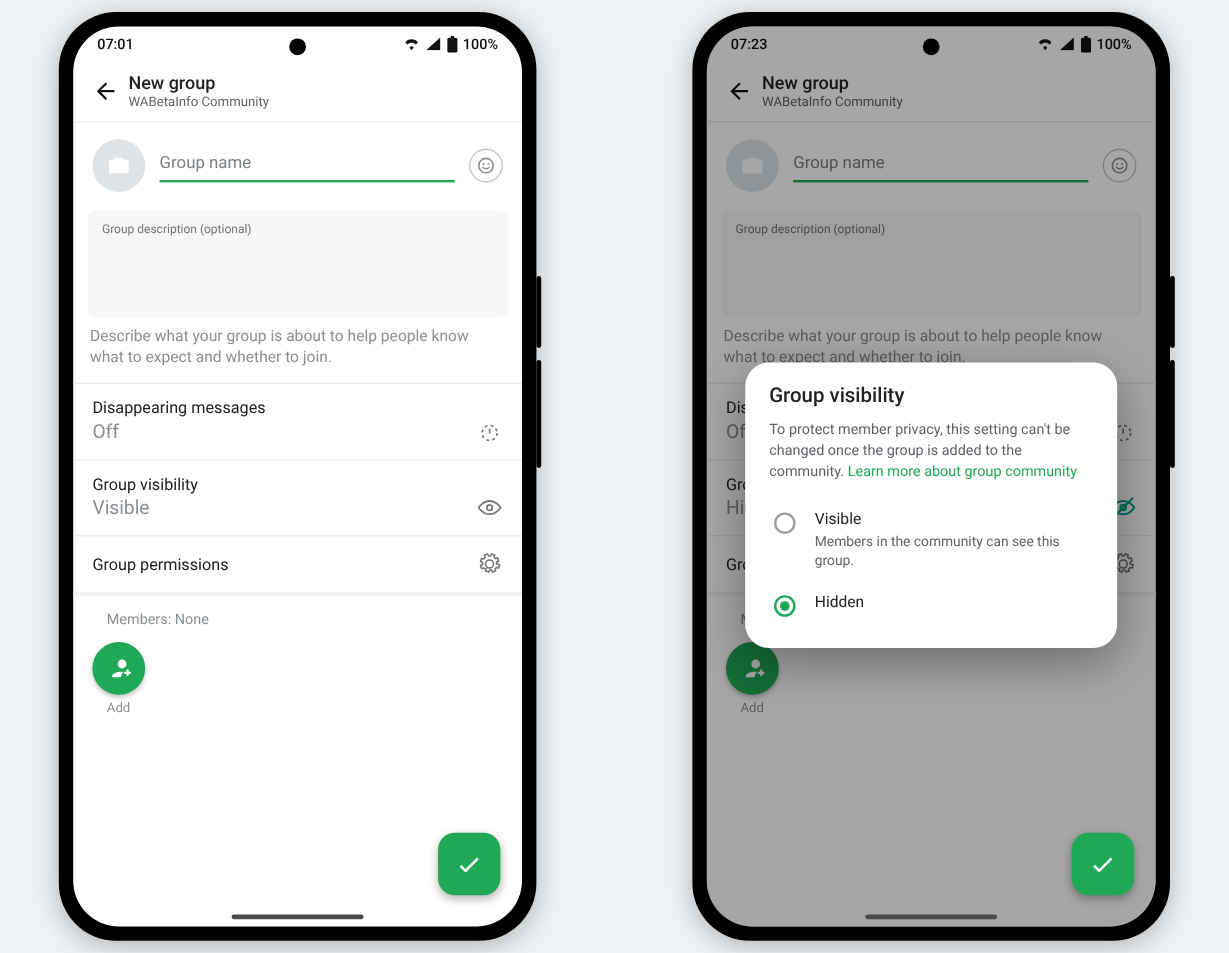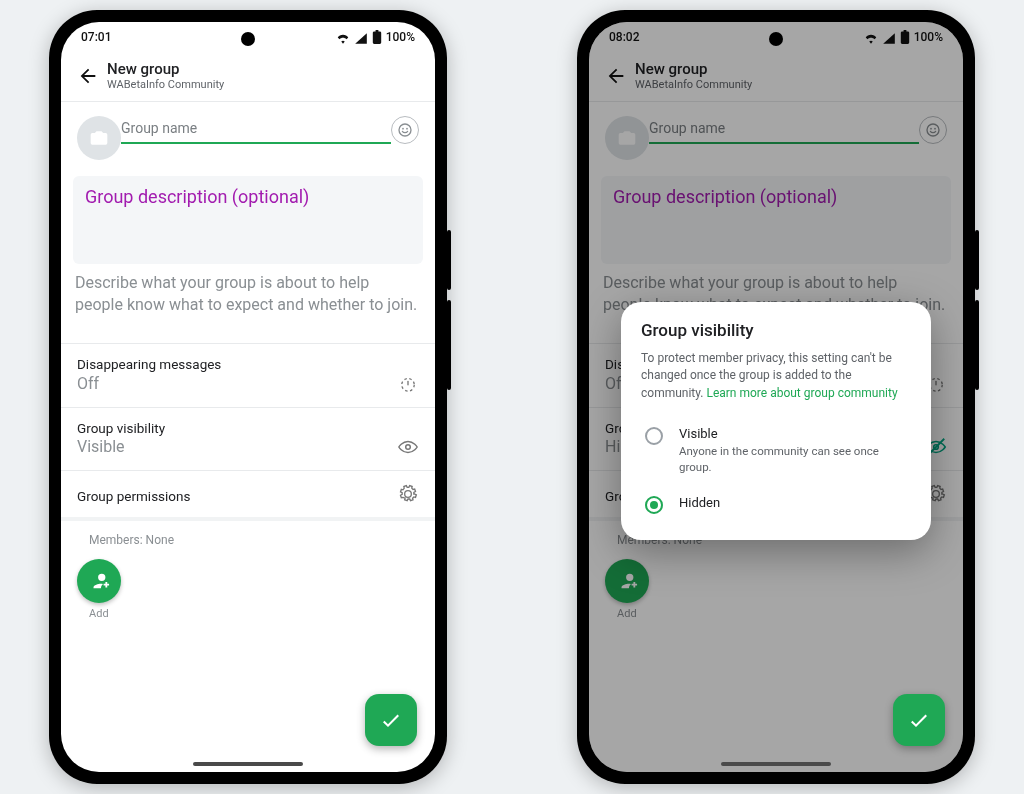--- a/index.html
+++ b/index.html
@@ -21,38 +21,38 @@
   .phone{width:398px;height:774px;background:#000;border-radius:48px;padding:12px;position:relative;box-shadow:0 4px 20px rgba(0,0,0,.25)}
   .side-btn{position:absolute;right:-4px;background:#000;border-radius:3px;width:4px}
   .side-btn.b1{top:220px;height:60px}
   .side-btn.b2{top:290px;height:90px}
   .screen{width:100%;height:100%;background:#fff;border-radius:38px;position:relative;overflow:hidden;display:flex;flex-direction:column}
   .notch{position:absolute;top:10px;left:50%;transform:translateX(-50%);width:14px;height:14px;background:#000;border-radius:50%;z-index:30}
   .home-ind{position:absolute;bottom:6px;left:50%;transform:translateX(-50%);width:110px;height:4px;background:#4a4a4a;border-radius:4px;z-index:30}
 
   
   .status{height:30px;display:flex;align-items:center;justify-content:space-between;padding:0 20px;font-size:12px;color:#111;font-weight:500}
-  .status .right{display:flex;align-items:flex-end;gap:4px}
+  .status .right{display:flex;align-items:flex-start;gap:4px}
   .status svg{display:block}
 
   
   .hdr{display:flex;align-items:center;gap:8px;padding:8px 16px 10px;border-bottom:1px solid var(--line)}
   .hdr .title{font-size:15px;color:var(--text);font-weight:500;line-height:1.2}
   .hdr .sub{font-size:11px;color:var(--text2);line-height:1.2}
 
   
-  .name-row{display:flex;align-items:flex-start;padding:14px 16px 12px}
+  .name-row{display:flex;align-items:center;gap:12px;padding:14px 16px 12px}
   .avatar-ph{width:44px;height:44px;border-radius:50%;background:#dfe3e6;display:flex;align-items:center;justify-content:center;flex:0 0 44px}
   .name-input{flex:1;border:none;border-bottom:2px solid var(--accent);padding:4px 0 6px 0;font-size:14px;background:transparent;outline:none;color:var(--text)}
   .name-input::placeholder{color:#7a7f83}
   .emoji-btn{width:28px;height:28px;border-radius:50%;border:1.5px solid #b8bcc0;display:flex;align-items:center;justify-content:center;flex:0 0 28px}
 
   
-  .desc-box{margin:4px 12px 8px;background:var(--desc-bg);border-radius:6px;min-height:88px;padding:10px 12px;font-size:18px;color:#a21caf}
-  .desc-hint{padding:0 14px 28px;font-size:16px;color:var(--text3);line-height:1.35;border-bottom:1px solid var(--line)}
+  .desc-box{margin:4px 12px 8px;background:var(--desc-bg);border-radius:6px;min-height:88px;padding:10px 12px;font-size:10px;color:#737373}
+  .desc-hint{padding:0 14px 12px;font-size:13px;color:var(--text3);line-height:1.35;border-bottom:1px solid var(--line)}
 
   
   .set-row{display:flex;align-items:flex-end;justify-content:space-between;padding:12px 16px;border-bottom:1px solid var(--line)}
   .set-row:last-of-type{border-bottom:4px solid #f1f3f4}
   .set-row .lbl{font-size:13.5px;color:var(--text);line-height:1.3}
   .set-row .sublbl{font-size:16px;color:var(--text3);line-height:1.3}
   .set-row .ricon{width:22px;height:22px;display:flex;align-items:center;justify-content:center;color:#666}
 
   
   .members{padding:12px 28px;font-size:12px;color:var(--text3)}
@@ -193,21 +193,21 @@
   </div>
 
   <div class="phone">
     <div class="side-btn b1"></div>
     <div class="side-btn b2"></div>
     <div class="screen">
       <div class="notch"></div>
       <div class="home-ind"></div>
 
       <div class="status">
-        <span>08:02</span>
+        <span>07:23</span>
         <span class="right">
           <svg width="14" height="12" viewBox="0 0 24 20">
               <path fill="#111" d="M12 20l-3-4c1-1 2-1.5 3-1.5s2 .5 3 1.5l-3 4zm-6-8l-3-3C5 6 8 4.5 12 4.5S19 6 21 9l-3 3c-1.6-1.7-3.7-2.6-6-2.6S7.6 10.3 6 12z"></path>
             </svg>
           <svg width="14" height="12" viewBox="0 0 24 20">
               <path fill="#111" d="M2 20L22 2v18z"></path>
             </svg>
           <svg width="10" height="14" viewBox="0 0 12 20">
               <path fill="#111" d="M4 0h4v2h2a2 2 0 012 2v14a2 2 0 01-2 2H2a2 2 0 01-2-2V4a2 2 0 012-2h2V0z"></path>
             </svg>
@@ -300,21 +300,21 @@
       <div class="dim"></div>
       <div class="modal">
         <h3>Group visibility</h3>
         <p>
           <span>To protect member privacy, this setting can't be changed once the group is added to the community. </span><a href="#">Learn more about group community</a>
         </p>
         <div class="opt">
           <div class="radio"></div>
           <div>
             <div class="ot">Visible</div>
-            <div class="os">Anyone in the community can see once group.</div>
+            <div class="os">Members in the community can see this group.</div>
           </div>
         </div>
         <div class="opt">
           <div class="radio on"></div>
           <div>
             <div class="ot">Hidden</div>
           </div>
         </div>
       </div>
 

